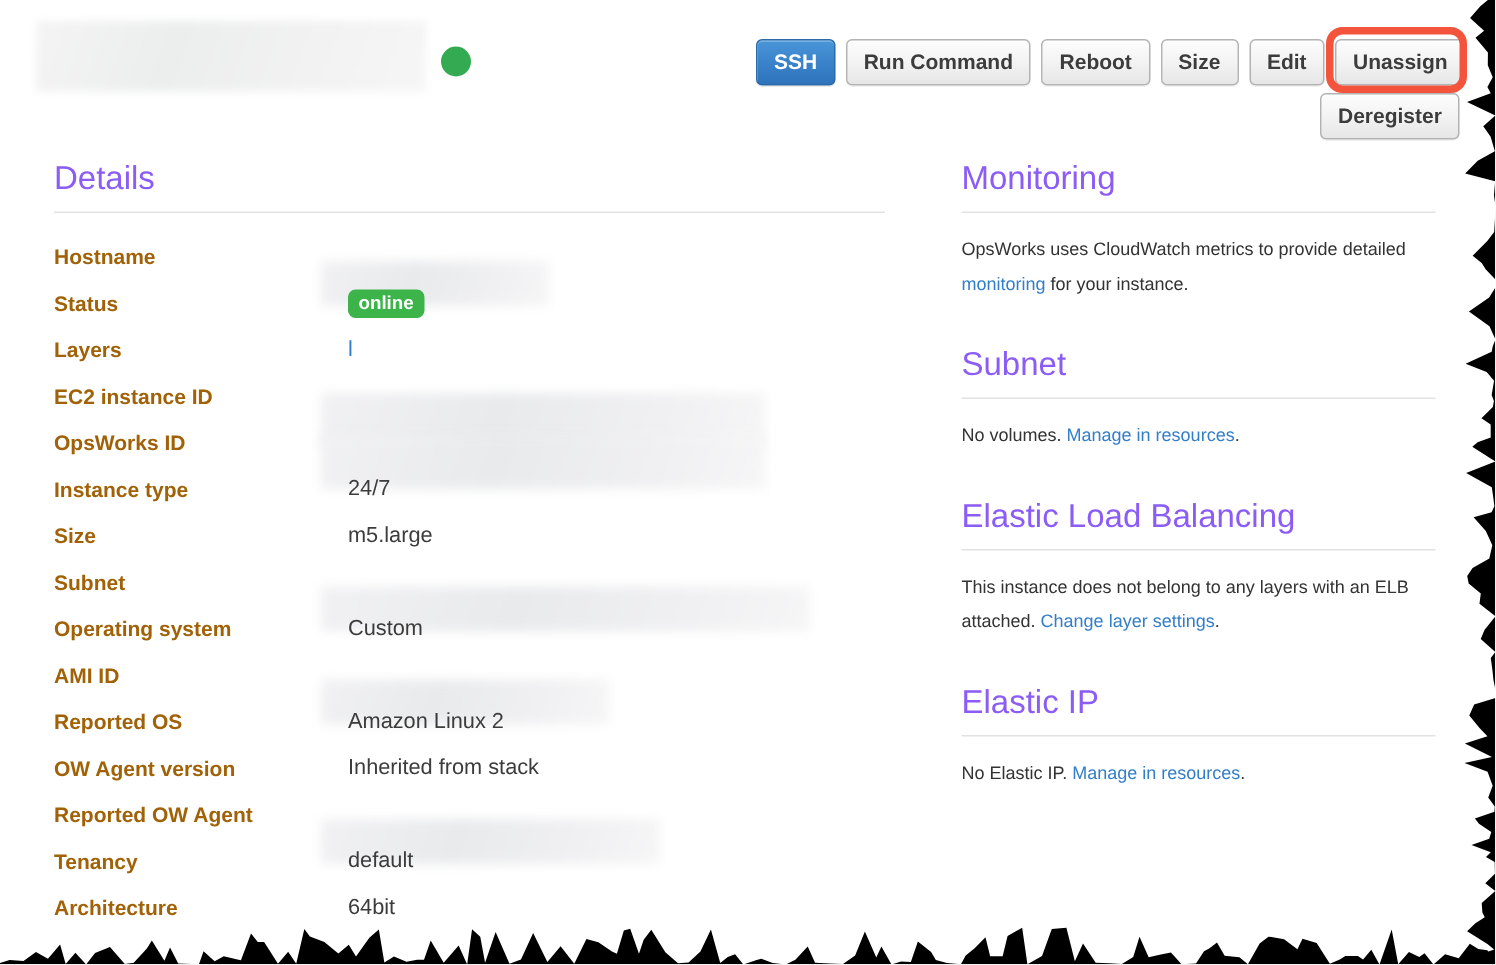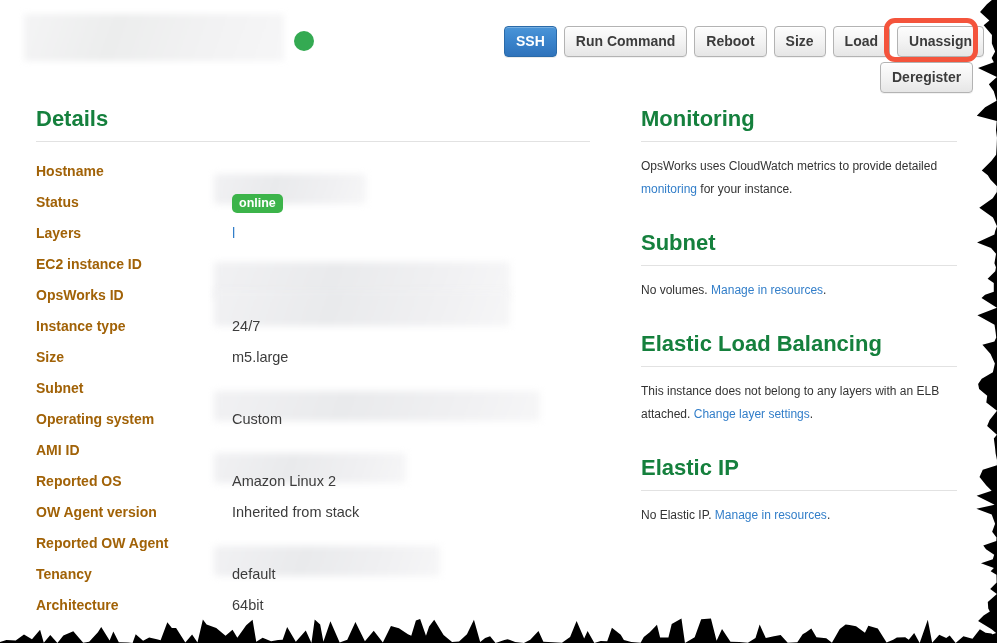--- a/index.html
+++ b/index.html
@@ -116,22 +116,22 @@
   }
   .col-right {
     position: absolute;
     left: 641px;
     top: 106px;
     width: 316px;
   }
 
   .sec-head {
     font-size: 22px;
-    font-weight: bold;
-    color: #15803d;
+    font-weight: normal;
+    color: #8b5cf6;
     line-height: 26px;
     margin: 0;
     padding: 0;
   }
   .sec-rule {
     height: 1px;
     background: #e2e2e2;
     margin-top: 9px;
   }
   .sec-gap {
@@ -210,21 +210,21 @@
 <div id="screen">
 
   <div class="title-redact"></div>
   <div class="status-dot"></div>
 
   <div class="btn-row" id="btn-row">
       <div class="btn btn-primary">SSH</div>
       <div class="btn">Run Command</div>
       <div class="btn">Reboot</div>
       <div class="btn">Size</div>
-      <div class="btn">Load</div>
+      <div class="btn">Edit</div>
       <div class="btn">Unassign</div>
     </div>
 
   <div class="btn-deregister-wrap">
     <div class="btn">Deregister</div>
   </div>
 
   <div class="annot-box"></div>
 
   <div class="col-left">

